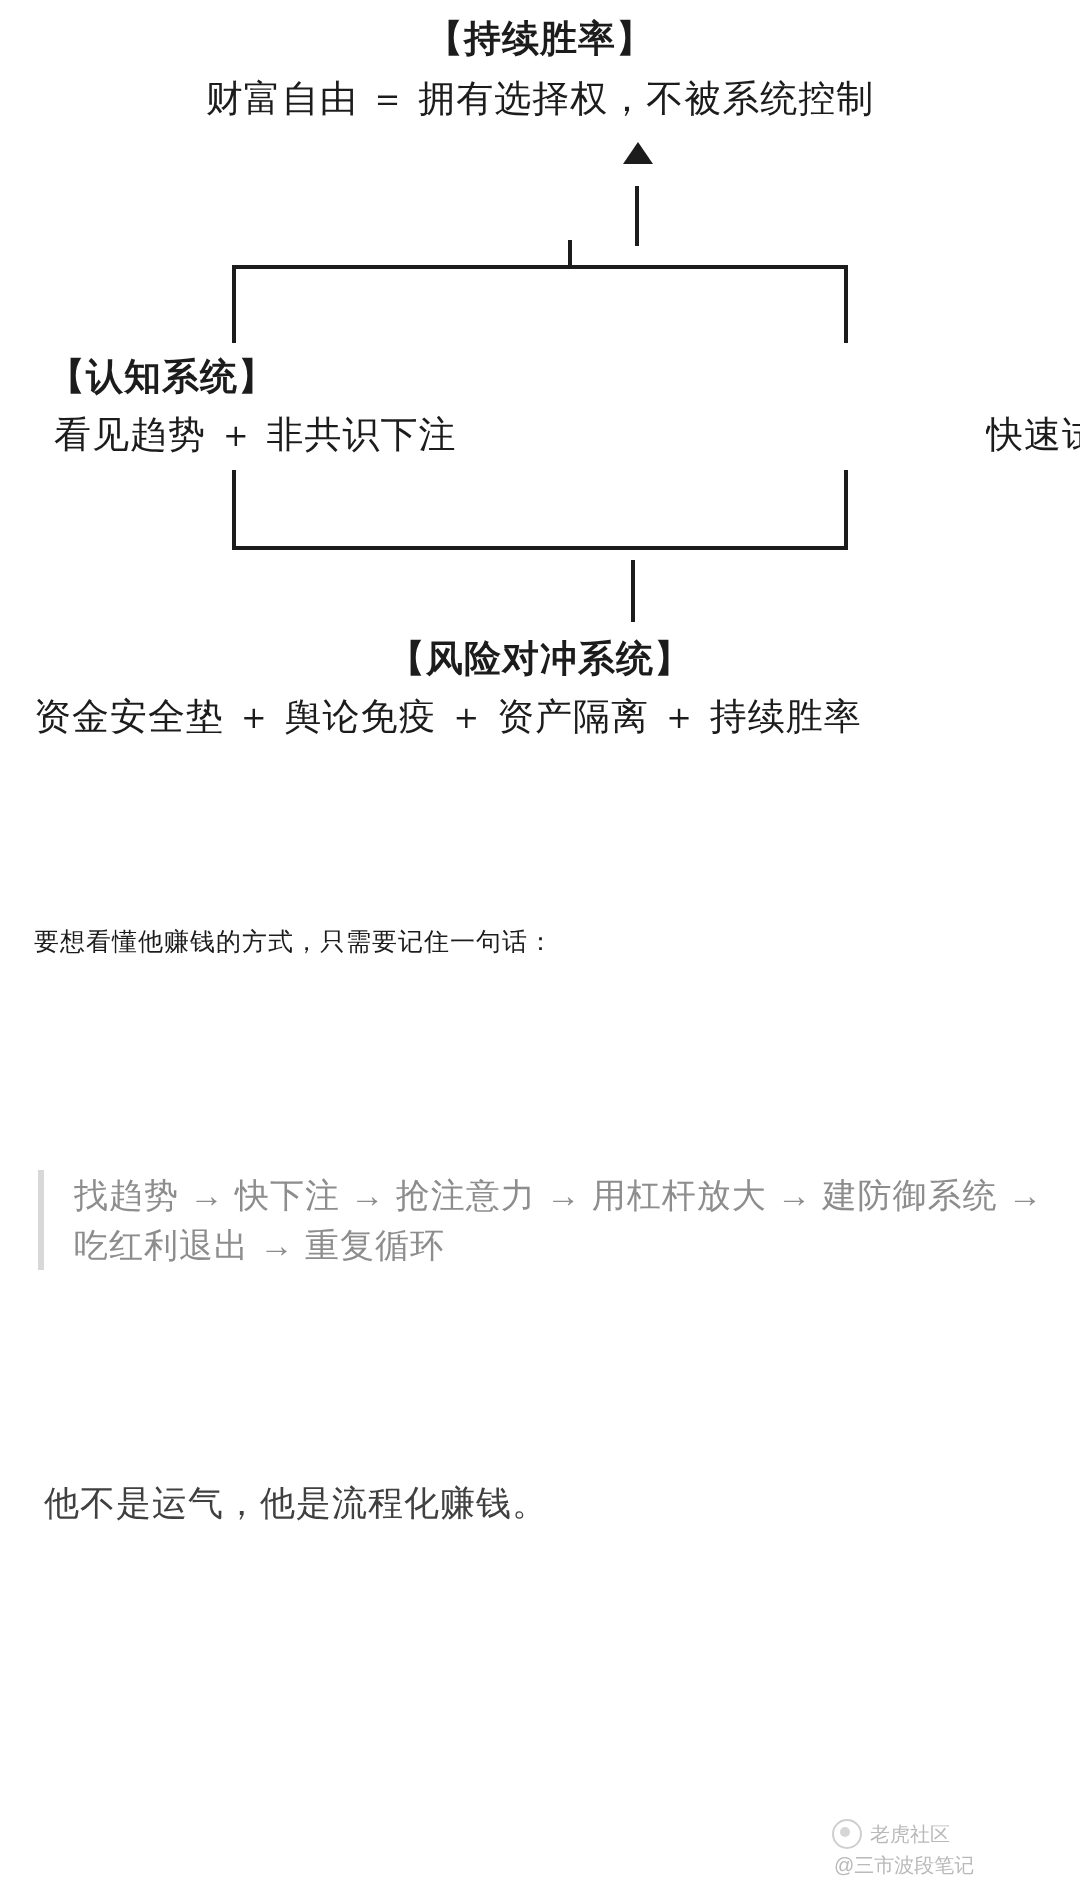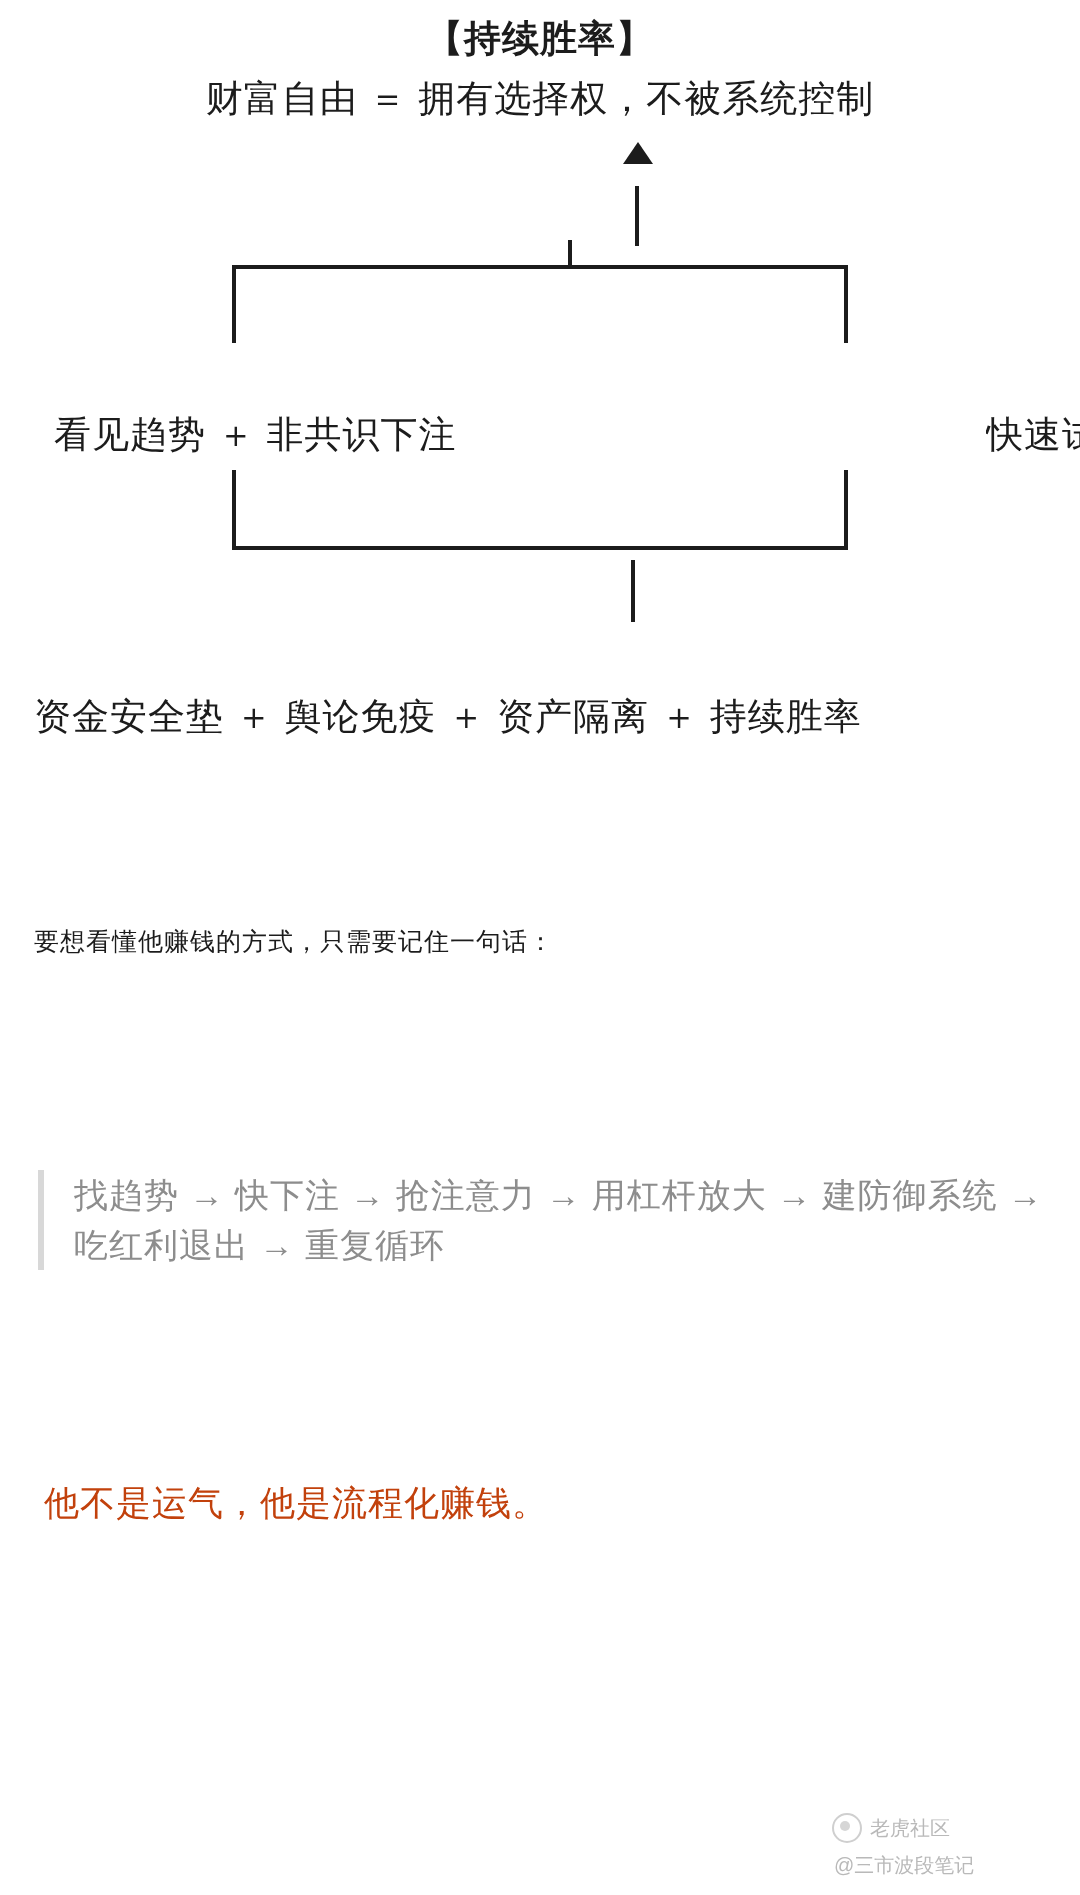--- a/index.html
+++ b/index.html
@@ -212,21 +212,21 @@
     letter-spacing: 1px;
   }
 
   .closing {
     position: absolute;
     left: 44px;
     top: 1480px;
     font-size: 35px;
     letter-spacing: 1px;
     white-space: nowrap;
-    color: #c2410c;
+    color: #404040;
   }
 
   
   .watermark {
     position: absolute;
     right: 18px;
     bottom: 16px;
     width: 230px;
     text-align: left;
     color: #b9b9b9;
@@ -252,21 +252,21 @@
     content: "";
     position: absolute;
     left: 6px;
     top: 6px;
     width: 10px;
     height: 10px;
     border-radius: 50%;
     background: #d6d6d6;
   }
   .wm-sub {
-    margin-top: 8px;
+    margin-top: 2px;
     padding-left: 2px;
   }
 </style>
 </head>
 <body>
 
 <div class="page">
 
   <div class="diagram">
 
@@ -274,30 +274,32 @@
     <div class="goal-line">财富自由 ＝ 拥有选择权，不被系统控制</div>
 
     <div class="arrow-head"></div>
     <div class="v-stem-top"></div>
 
     <div class="tick-upper"></div>
     <div class="rail-upper"></div>
     <div class="leg-upper-left"></div>
     <div class="leg-upper-right"></div>
 
+    <div class="cog-title">【认知系统】</div>
     <div class="cog-line">
       <span class="seg-left">看见趋势 ＋ 非共识下注</span>
       <span class="seg-right">快速试</span>
     </div>
 
     <div class="leg-lower-left"></div>
     <div class="leg-lower-right"></div>
     <div class="rail-lower"></div>
     <div class="v-stem-bottom"></div>
 
+    <div class="risk-title">【风险对冲系统】</div>
     <div class="risk-line">资金安全垫 ＋ 舆论免疫 ＋ 资产隔离 ＋ 持续胜率</div>
   </div>
 
   <div class="lead">要想看懂他赚钱的方式，只需要记住一句话：</div>
 
   <div class="quote">找趋势 → 快下注 → 抢注意力 → 用杠杆放大 → 建防御系统 → 吃红利退出 → 重复循环</div>
 
   <div class="closing">他不是运气，他是流程化赚钱。</div>
 
   <div class="watermark">

